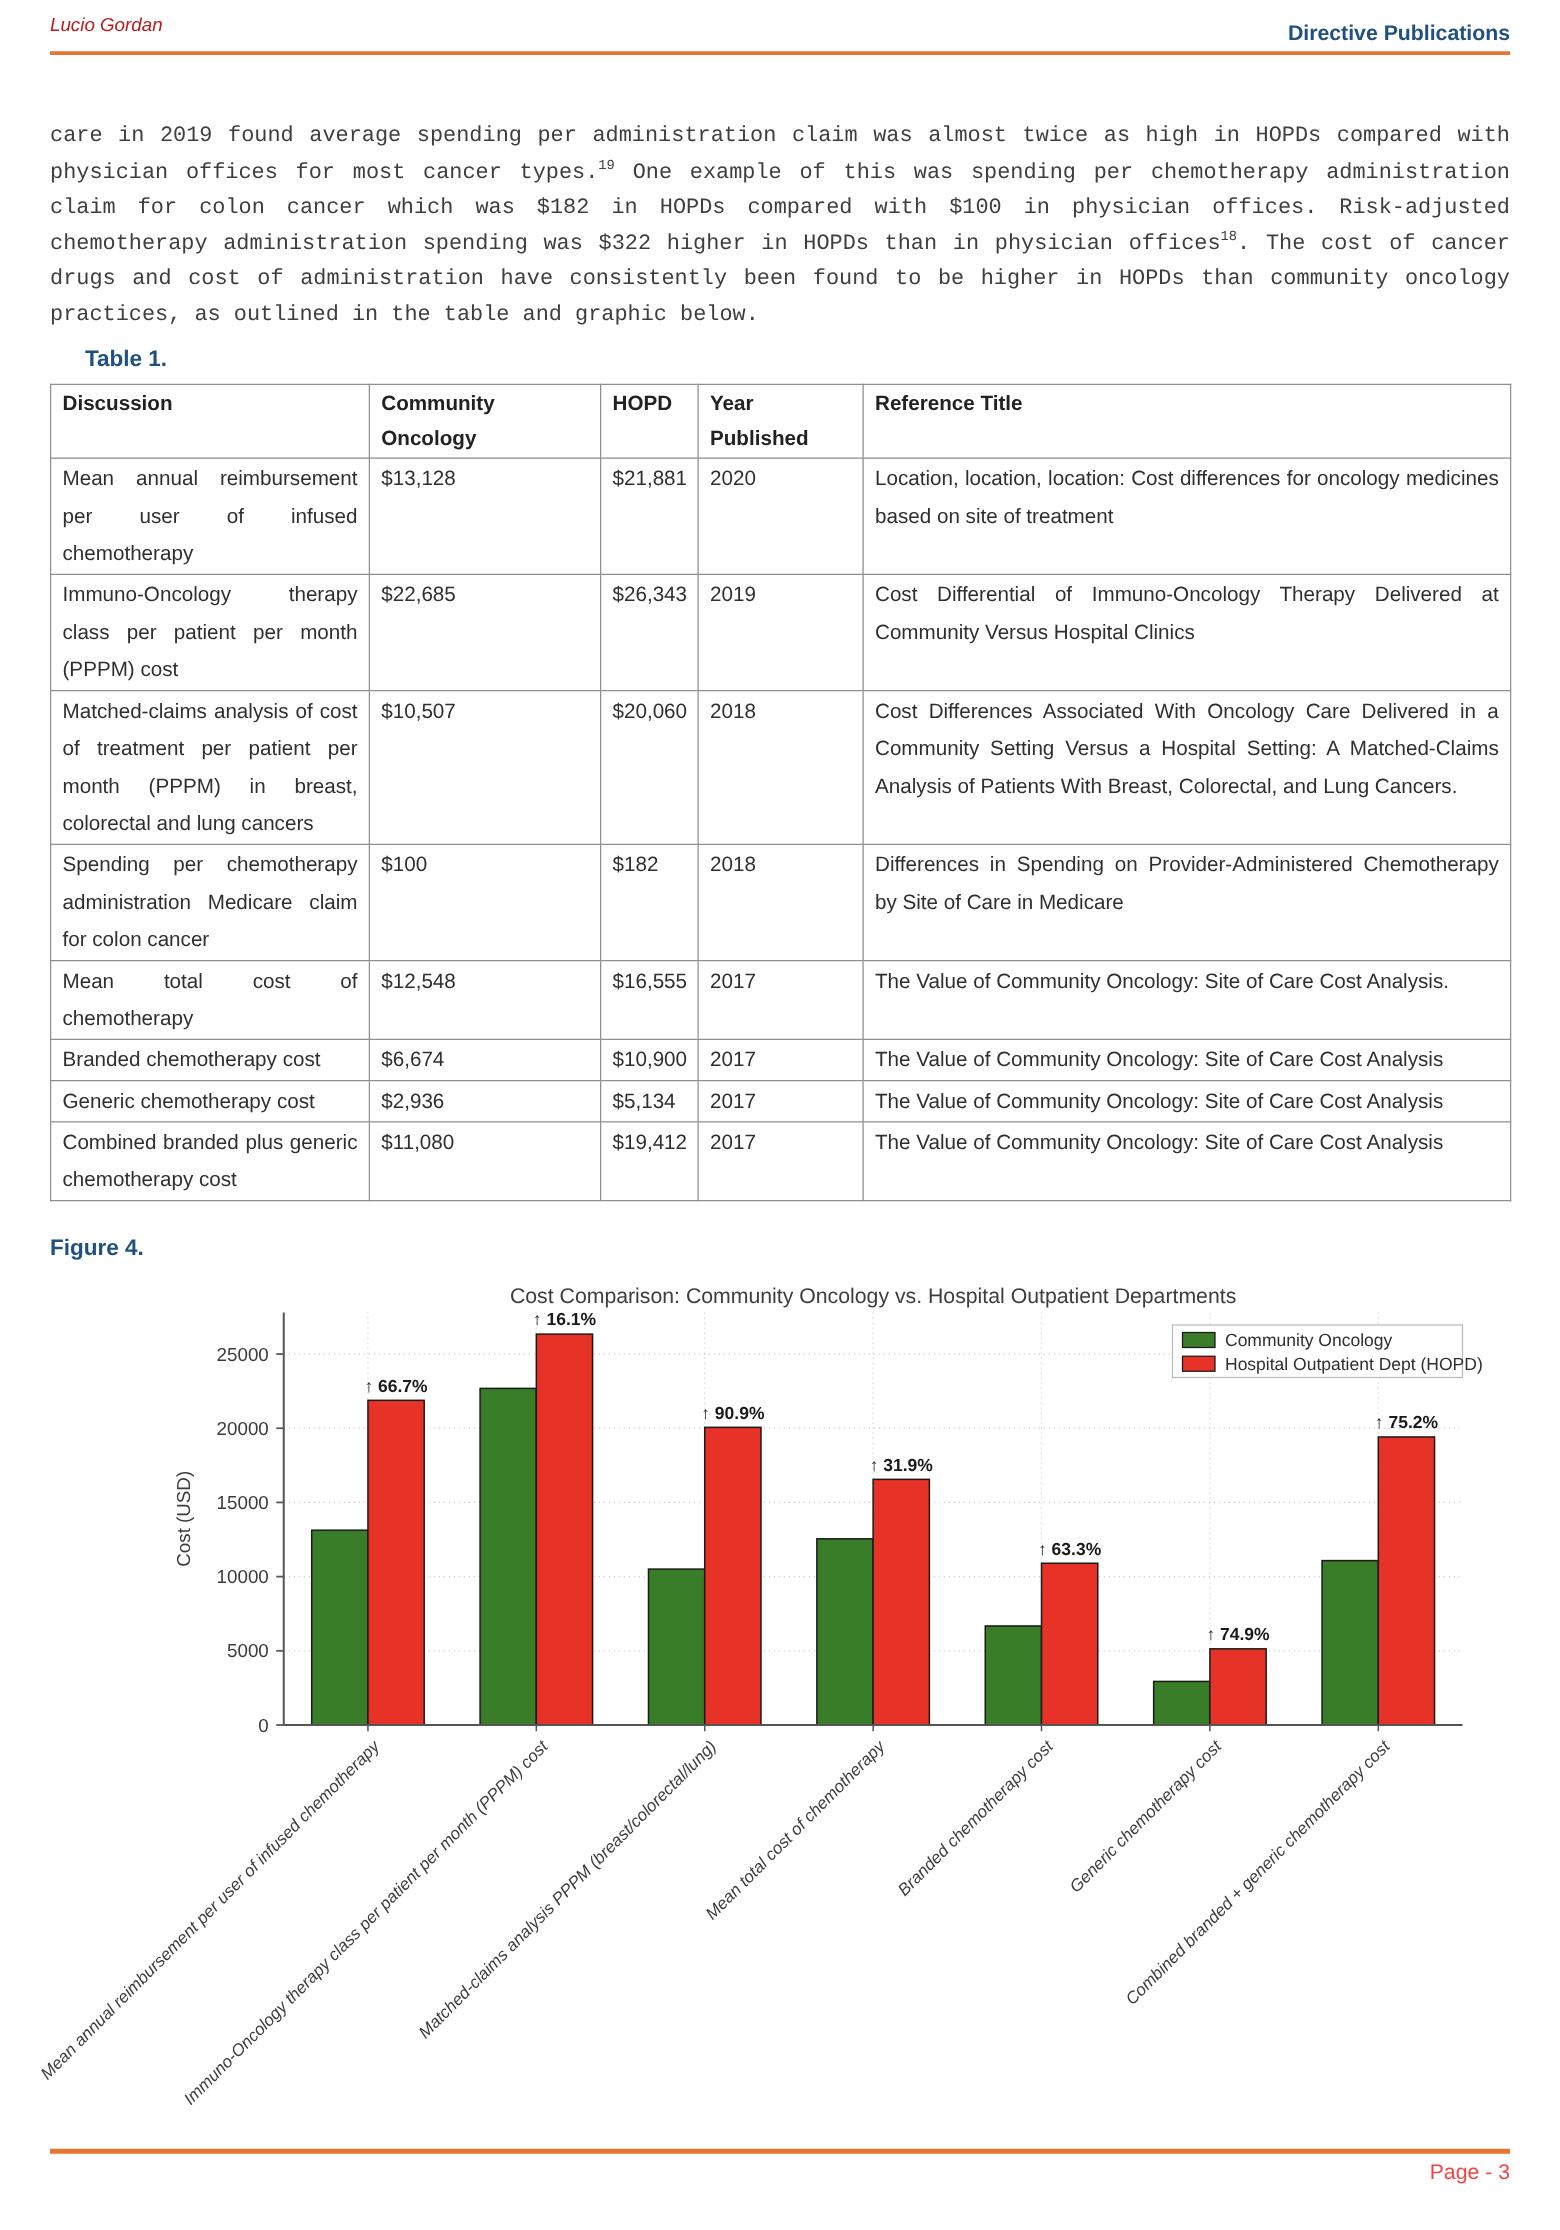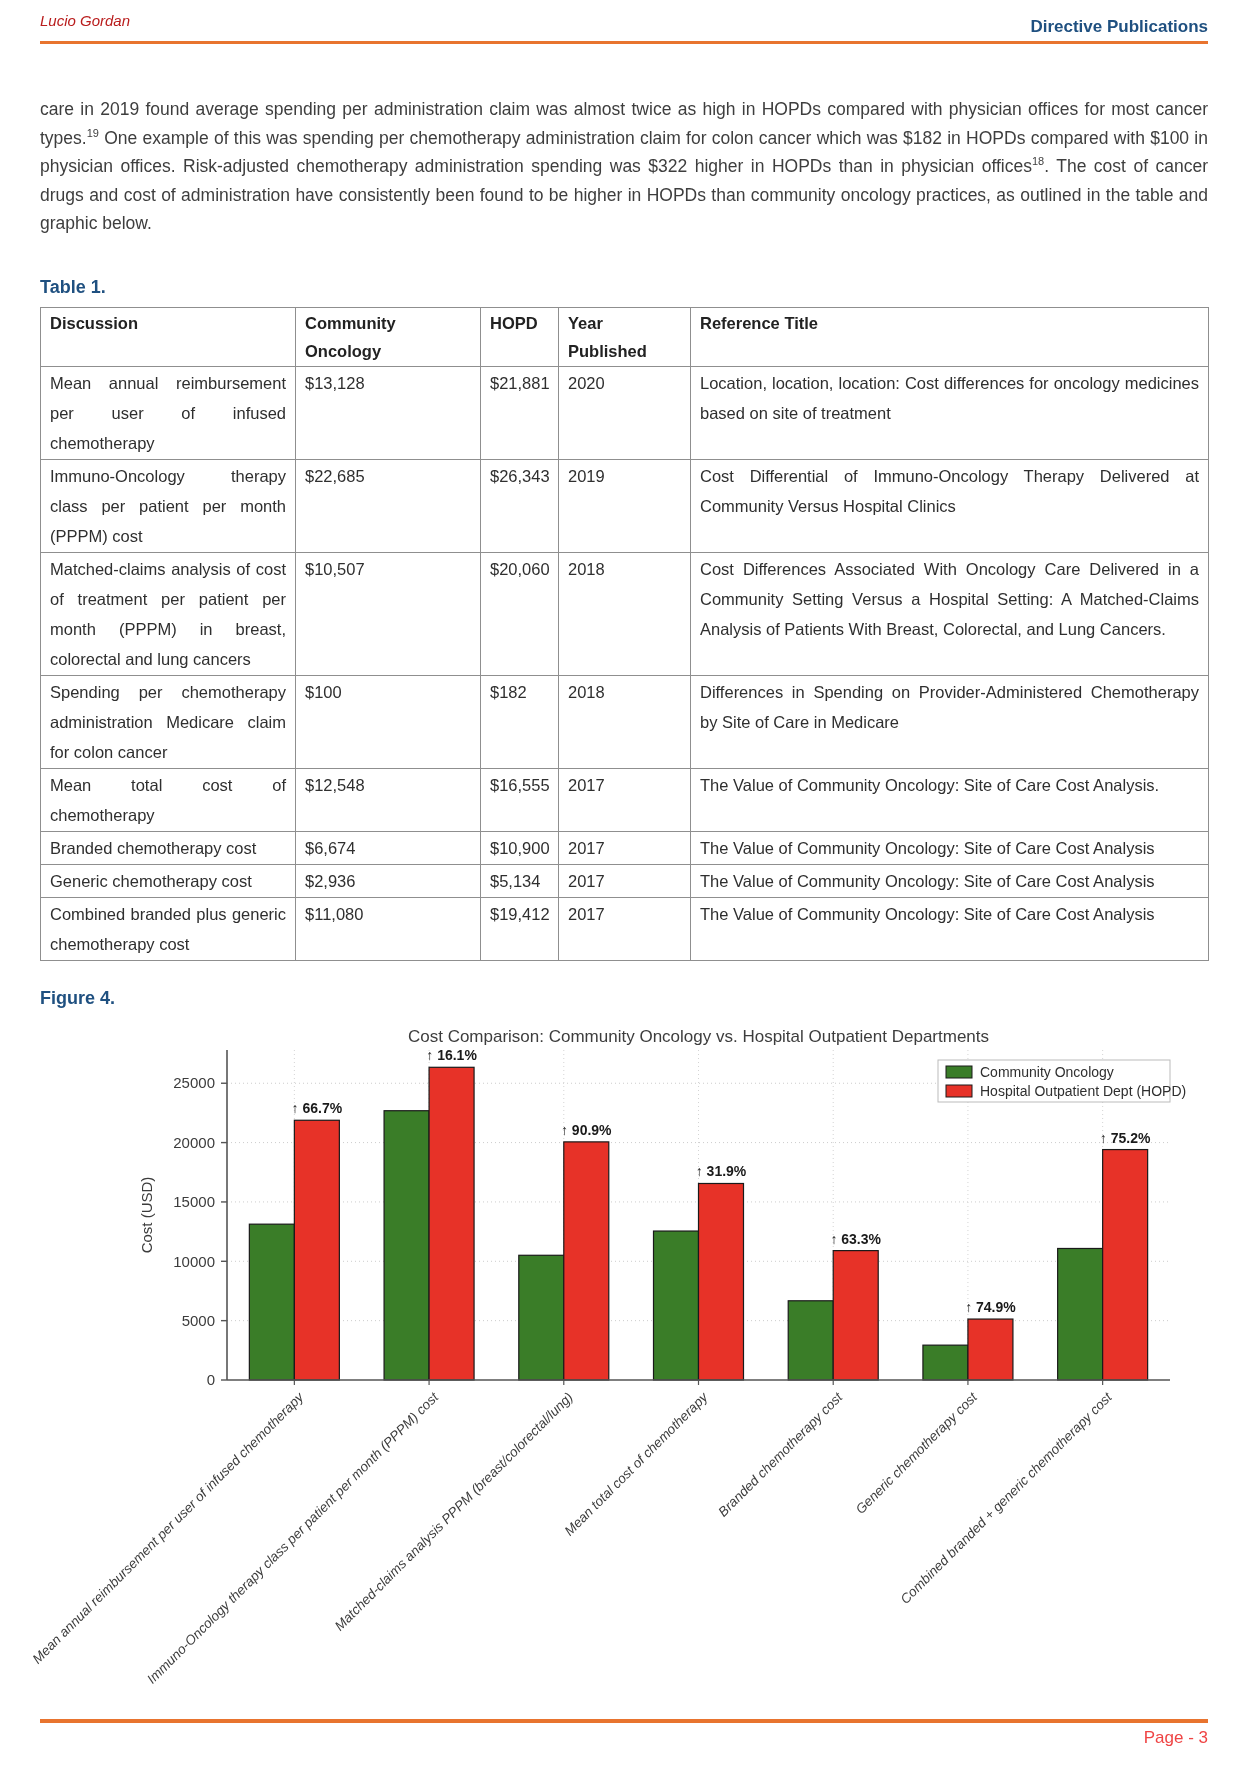--- a/index.html
+++ b/index.html
@@ -30,28 +30,29 @@
   .rule{
     position:absolute;left:40px;right:40px;height:3px;
     background:var(--orange);
   }
   .header-rule{top:41px;}
   
   .body-text{
     position:absolute;left:40px;top:95px;width:1168px;
     font-size:17.5px;line-height:28.5px;color:#3e3e3e;
     text-align:justify;
+    font-family:Liberation Mono, monospace;
   }
   .body-text sup{font-size:11px;line-height:0;vertical-align:super;}
   
   .section-label{
     position:absolute;left:40px;
     font-weight:bold;font-size:18px;color:var(--navy);
   }
-  .table-label{top:277px;}
+  .table-label{top:277px;margin-left:28px;}
   .figure-label{top:988px;}
   table.data{
     position:absolute;left:40px;top:307px;width:1168px;
     border-collapse:collapse;table-layout:fixed;
     font-size:16.5px;color:#2f2f2f;
   }
   table.data th,table.data td{
     border:1px solid var(--table-border);
     padding:1px 9px;vertical-align:top;text-align:left;
     line-height:30px;font-weight:normal;

